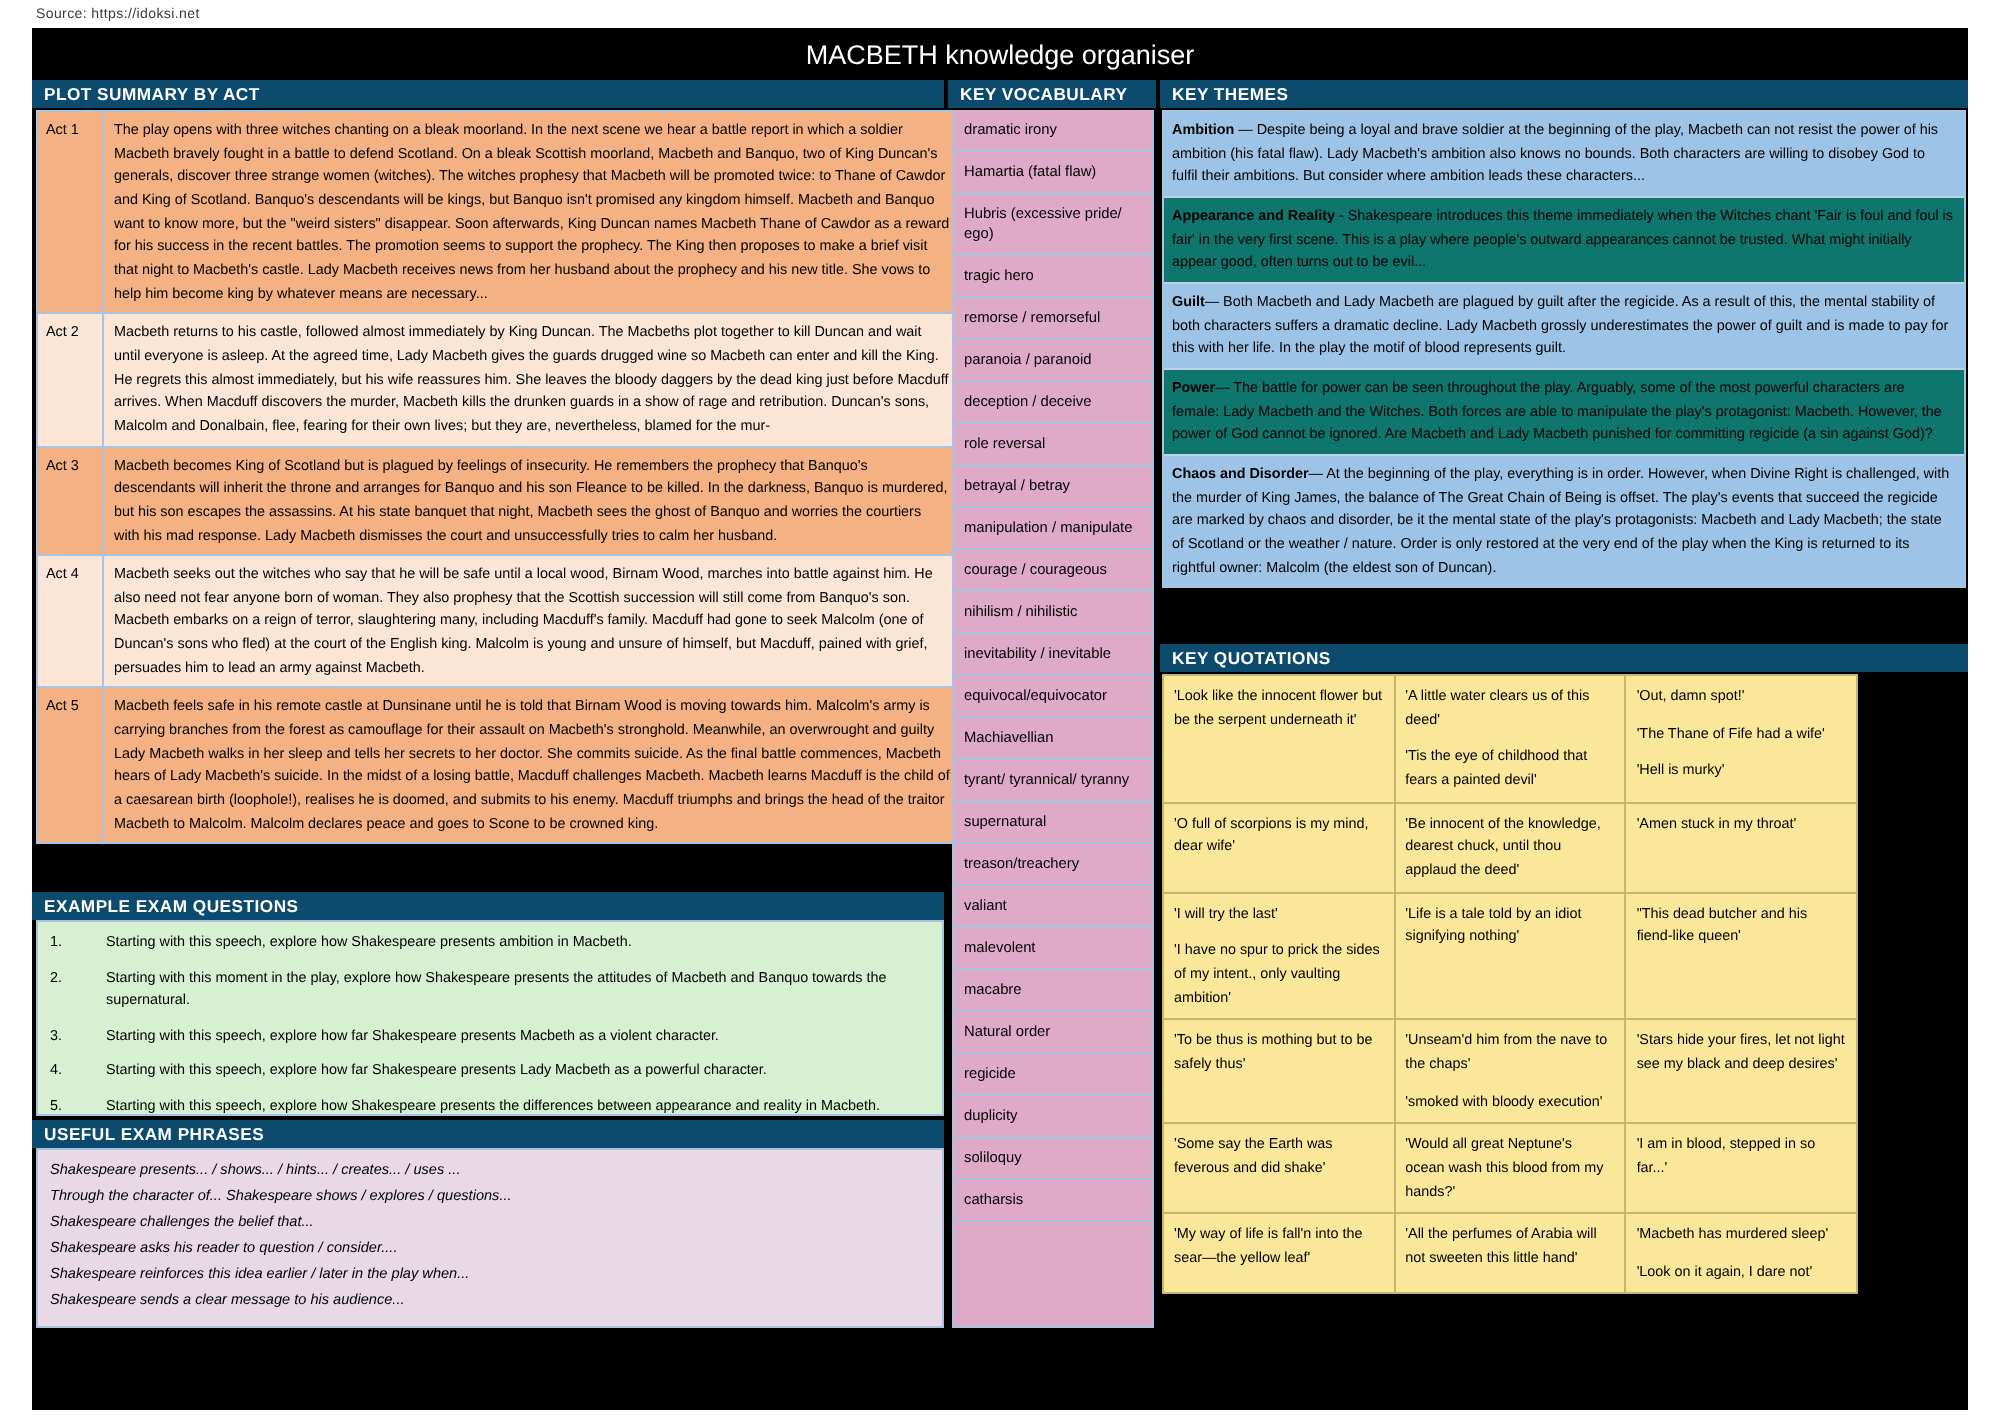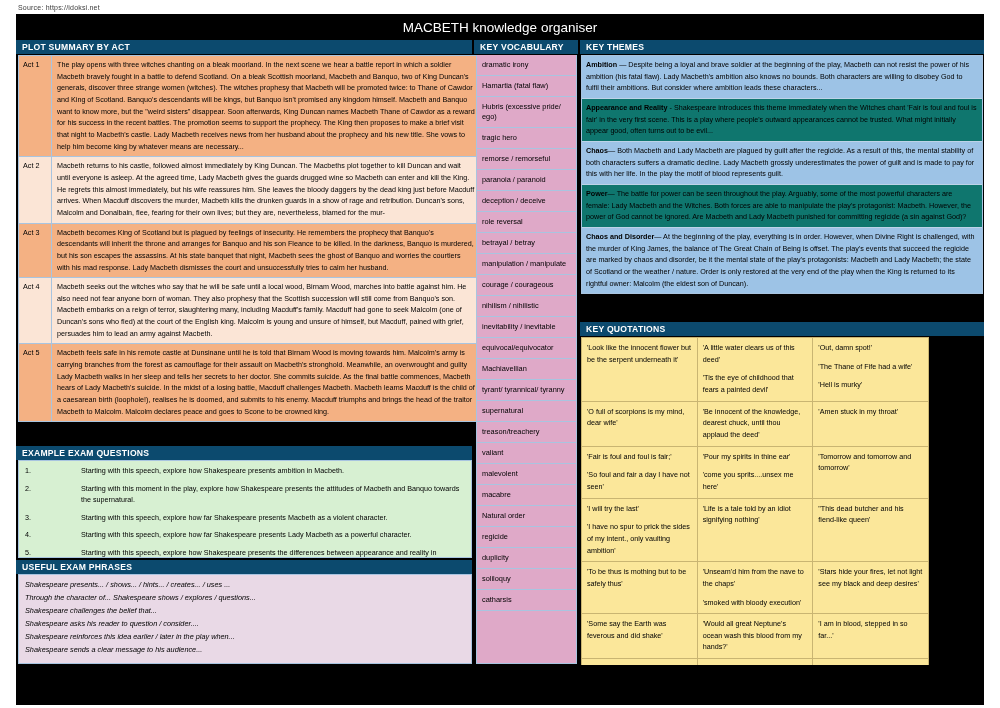--- a/index.html
+++ b/index.html
@@ -52,21 +52,21 @@
 
   
   #exam-bar{left:16px;top:446px;width:456px;height:14px;}
   #exam-box{
     position:absolute;left:18px;top:460px;width:454px;height:98px;
     background:#d7f0d2;border:1px solid #a8c4e0;box-sizing:border-box;
     padding:4px 6px 0 6px;
   }
   .q{display:flex;font-size:7.2px;line-height:1.6;margin-bottom:6px;}
   .q .n{width:28px;flex:0 0 28px;}
-  .q .t{flex:1;margin-left:28px;}
+  .q .t{flex:1;}
 
   
   #phrase-bar{left:16px;top:560px;width:456px;height:14px;}
   #phrase-box{
     position:absolute;left:18px;top:574px;width:454px;height:90px;
     background:#e9d9e6;border:1px solid #a8c4e0;box-sizing:border-box;
     padding:4px 6px;
   }
   .phrase{font-size:7.3px;font-style:italic;line-height:1.78;}
 
@@ -219,21 +219,21 @@
       <div class="vocab">regicide</div>
       <div class="vocab">duplicity</div>
       <div class="vocab">soliloquy</div>
       <div class="vocab">catharsis</div>
     </div>
 
   <div class="bar" id="themes-bar">KEY THEMES</div>
   <div id="themes-box">
       <div class="theme themeA"><b>Ambition</b><span> —</span><span> Despite being a loyal and brave soldier at the beginning of the play, Macbeth can not resist the power of his ambition (his fatal flaw). Lady Macbeth's ambition also knows no bounds.  Both characters are willing to disobey God to fulfil their ambitions. But consider where ambition leads these characters...</span></div>
       <div class="theme themeB"><b>Appearance and Reality</b><span> -</span><span> Shakespeare introduces this theme immediately when the Witches chant 'Fair is foul and foul is fair' in the very first scene. This is a play where people's outward appearances cannot be trusted.  What might initially appear good, often turns out to be evil...</span></div>
-      <div class="theme themeA"><b>Chaos</b><span>—</span><span> Both Macbeth and Lady Macbeth are plagued by guilt after the regicide.  As a result of this, the mental stability of both characters suffers a dramatic decline.  Lady Macbeth grossly underestimates the power of guilt  and is made to pay for this with her life. In the play the motif of blood represents guilt.</span></div>
+      <div class="theme themeA"><b>Guilt</b><span>—</span><span> Both Macbeth and Lady Macbeth are plagued by guilt after the regicide.  As a result of this, the mental stability of both characters suffers a dramatic decline.  Lady Macbeth grossly underestimates the power of guilt  and is made to pay for this with her life. In the play the motif of blood represents guilt.</span></div>
       <div class="theme themeB"><b>Power</b><span>—</span><span> The battle for power can be seen throughout the play.  Arguably, some of the most powerful characters are female: Lady Macbeth and the Witches.  Both forces are able to manipulate the play's protagonist: Macbeth.  However, the power of God cannot be ignored.  Are Macbeth and Lady Macbeth punished for committing regicide (a sin against God)?</span></div>
       <div class="theme themeA"><b>Chaos and Disorder</b><span>— </span><span> At the beginning of the play, everything is in order.  However, when Divine Right is challenged, with the murder of King James, the balance of The Great Chain of Being is offset. The play's events  that succeed the regicide are marked by chaos and disorder, be it the mental state of the play's protagonists: Macbeth and Lady Macbeth; the state of Scotland or the weather / nature.  Order is only restored at the very end of the play when the King is returned to its rightful owner: Malcolm (the eldest son of Duncan).</span></div>
     </div>
 
   <div class="bar" id="quotes-bar">KEY QUOTATIONS</div>
   <table id="quotes-table">
       <tbody id="quotes-body">
         <tr>
           <td>
             <p>'Look like the innocent flower but be the serpent underneath it'</p>
@@ -254,33 +254,20 @@
           </td>
           <td>
             <p>'Be innocent of the knowledge, dearest chuck, until thou applaud the deed'</p>
           </td>
           <td>
             <p>'Amen stuck in my throat'</p>
           </td>
         </tr>
         <tr>
           <td>
-            <p>'Fair is foul and foul is fair;'</p>
-            <p>'So foul and fair a day I have not seen'</p>
-          </td>
-          <td>
-            <p>'Pour my spirits in thine ear'</p>
-            <p>'come you sprits....unsex me here'</p>
-          </td>
-          <td>
-            <p>'Tomorrow and tomorrow and tomorrow'</p>
-          </td>
-        </tr>
-        <tr>
-          <td>
             <p>'I will try the last'</p>
             <p>'I have no spur to prick the sides of my intent., only vaulting ambition'</p>
           </td>
           <td>
             <p>'Life is a tale told by an idiot signifying nothing'</p>
           </td>
           <td>
             <p>"This dead butcher and his fiend-like queen'</p>
           </td>
         </tr>

